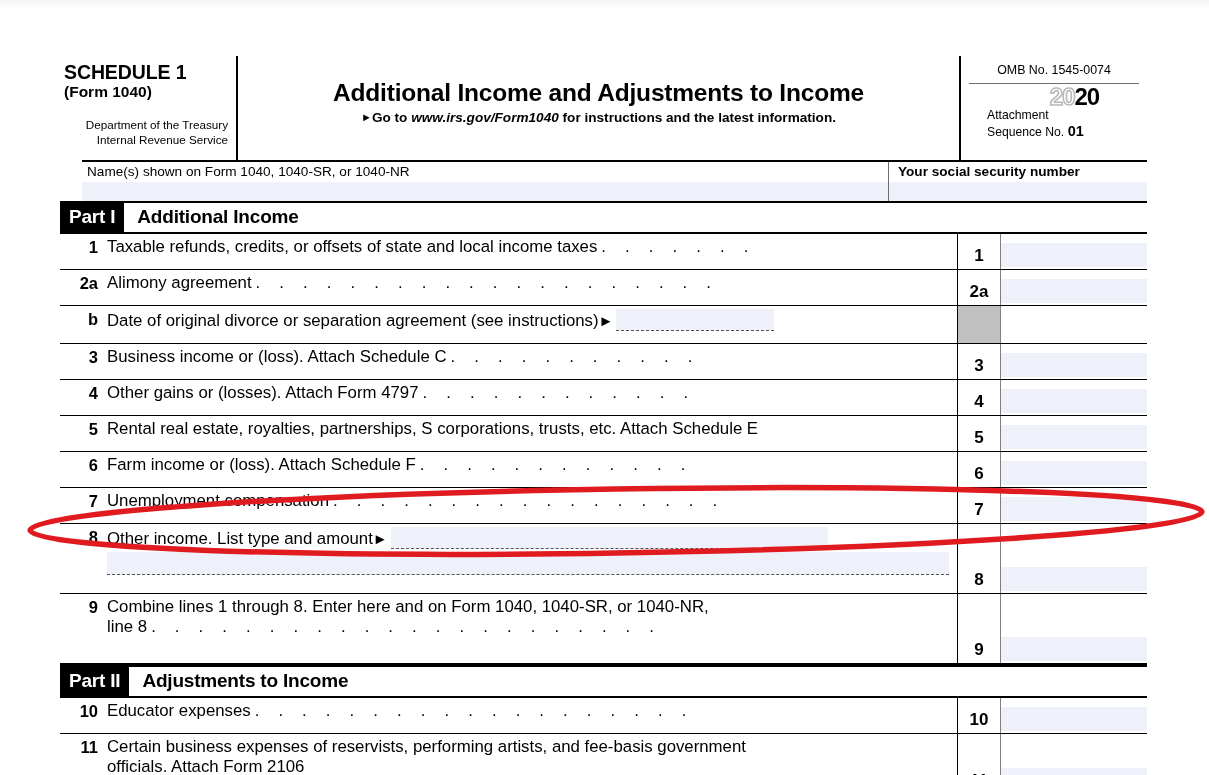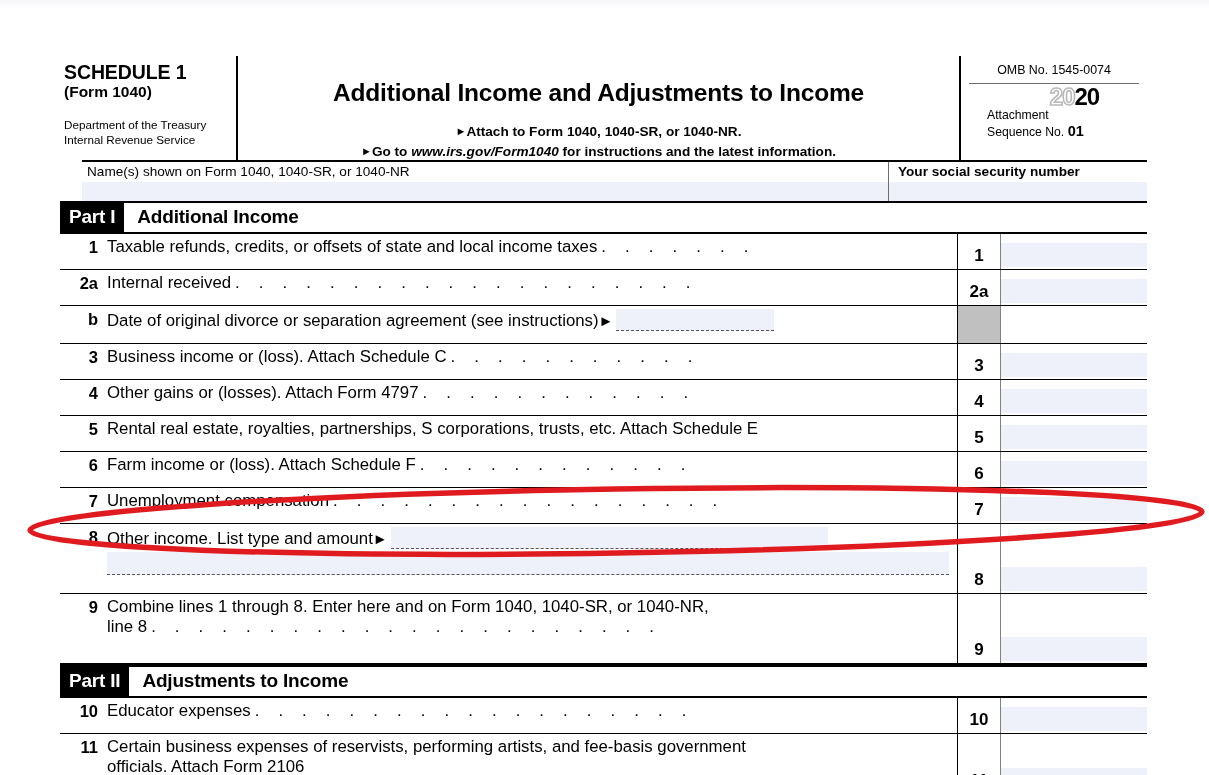--- a/index.html
+++ b/index.html
@@ -61,20 +61,21 @@
   .schedsub {
     font-size: 15.5px;
     font-weight: bold;
     line-height: 1.15;
     margin-top: 1px;
   }
   .dept {
     font-size: 11.7px;
     line-height: 1.28;
     margin-top: 17px;
+    text-align: right;
   }
 
   .hdr-mid {
     flex: 1 1 auto;
     padding: 8px 6px 0 6px;
     box-sizing: border-box;
     text-align: center;
     border-right: 2px solid #000;
   }
   .title-main {
@@ -308,23 +309,20 @@
         <div class="sched">SCHEDULE 1</div>
         <div class="schedsub">(Form 1040)</div>
         <div class="dept">
           <div>Department of the Treasury</div>
           <div>Internal Revenue Service</div>
         </div>
       </div>
 
       <div class="hdr-mid">
         <div class="title-main">Additional Income and Adjustments to Income</div>
-        <div class="attach-line">
-          <span class="tri">►</span><span>Attach to Form 1040, 1040-SR, or 1040-NR.</span>
-        </div>
         <div class="attach-line2">
           <span class="tri">►</span><span>Go to</span>
           <span class="ital">www.irs.gov/Form1040</span>
           <span>for instructions and the latest information.</span>
         </div>
       </div>
 
       <div class="hdr-right">
         <div class="omb">OMB No. 1545-0074</div>
         <div class="year"><span class="hollow">20</span><span>20</span></div>
@@ -360,21 +358,21 @@
         </div>
         <div class="lnbox">1</div>
         <div class="amt">
             <div class="fill"></div>
           </div>
       </div>
 
       <div class="row" style="min-height: 35px;">
         <div class="num">2a</div>
         <div class="desc">
-          <span class="txt">Internal received</span><span class="leader">. . . . . . . . . . . . . . . . . . . .</span>
+          <span class="txt">Alimony agreement</span><span class="leader">. . . . . . . . . . . . . . . . . . . .</span>
         </div>
         <div class="lnbox">2a</div>
         <div class="amt">
             <div class="fill"></div>
           </div>
       </div>
 
       <div class="row" style="min-height: 37px;">
         <div class="num">b</div>
         <div class="desc">

